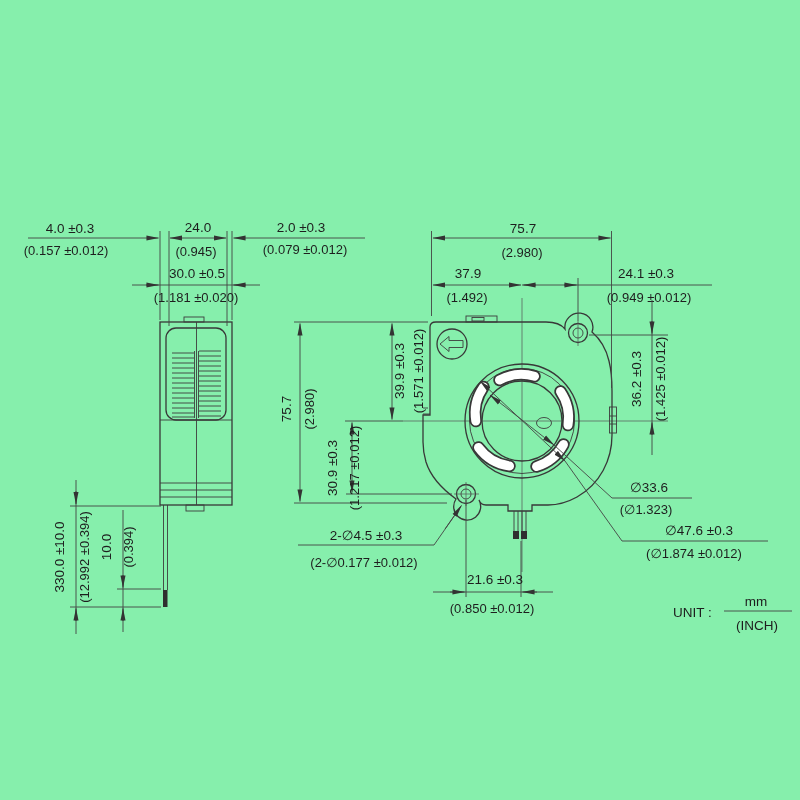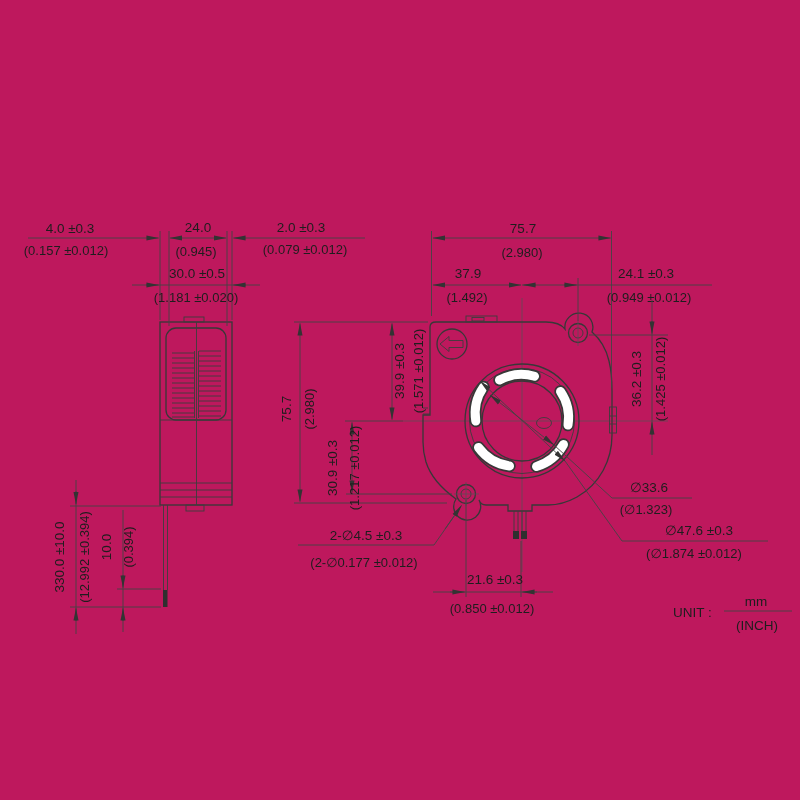--- a/index.html
+++ b/index.html
@@ -1,16 +1,16 @@
 <!DOCTYPE html>
 <html><head>
 <meta charset="utf-8">
 <style>
   html,body{margin:0;padding:0;background:#ffffff;}
-  .page{width:800px;height:800px;background:#be185d;position:relative;font-family:"Liberation Sans",sans-serif;}
+  .page{width:800px;height:800px;background:#86efac;position:relative;font-family:"Liberation Sans",sans-serif;}
   svg text{font-family:"Liberation Sans",sans-serif;font-size:13.5px;fill:#1e1e1e;}
   svg .small{font-size:13px;}
   .outline{fill:none;stroke:#383838;stroke-width:1.3;}
   .thin{fill:none;stroke:#3d3d3d;stroke-width:0.9;}
   .dim{fill:none;stroke:#444;stroke-width:0.9;}
   .cl{fill:none;stroke:#555;stroke-width:0.7;}
   .darkfill{fill:#2f2f2f;stroke:none;}
 </style>
 </head>
 <body>

